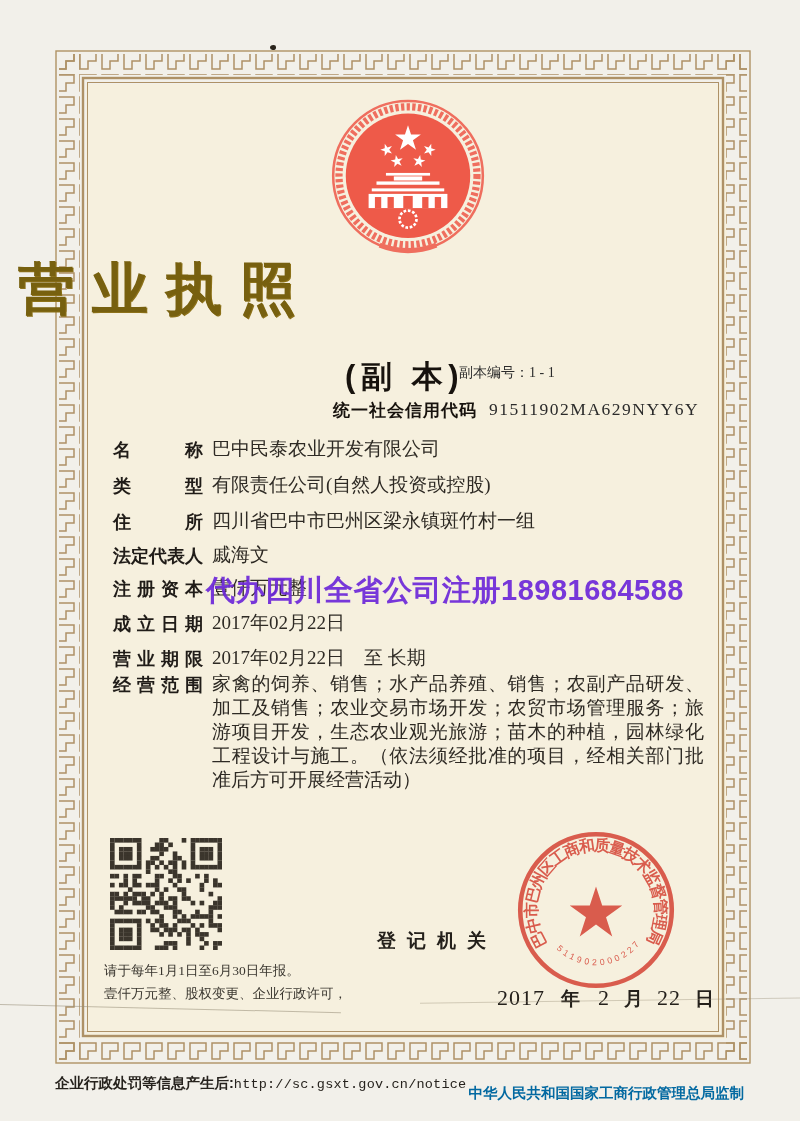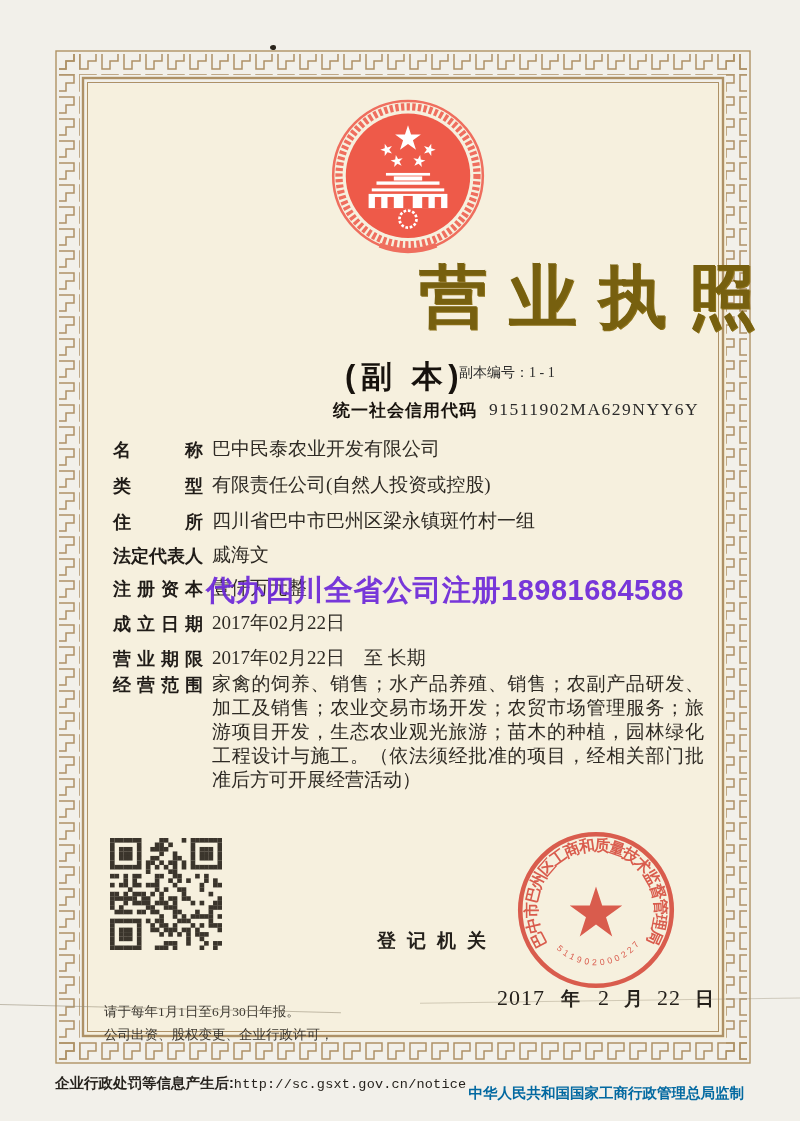--- a/index.html
+++ b/index.html
@@ -13,23 +13,23 @@
   }
   .paper-inner{
     position:absolute;left:86px;top:84px;width:641px;height:955px;
     background:#f6f0de;
   }
   .frame-svg{position:absolute;left:55px;top:50px;z-index:2;}
   
   .emblem{position:absolute;left:329px;top:97px;width:158px;height:167px;z-index:3;}
   
   .doc-title{
-    position:absolute;left:0;top:252px;width:778px;text-align:right;
-    font-family:"Liberation Sans","DejaVu Sans",sans-serif;
-    font-size:68px;font-weight:900;color:#77600f;letter-spacing:0.32em;
+    position:absolute;left:0;top:252px;width:778px;text-align:left;
+    font-family:"Liberation Sans","DejaVu Sans",sans-serif;
+    font-size:56px;font-weight:900;color:#77600f;letter-spacing:0.32em;
     text-indent:0.32em;white-space:nowrap;z-index:3;
     text-shadow:1px 1px 0 #8d721a;
   }
   .subtitle-row{position:absolute;left:0;top:356px;width:800px;z-index:3;}
   .subtitle{
     position:absolute;left:345px;top:0;
     font-family:"Liberation Sans","DejaVu Sans",sans-serif;
     font-size:31px;font-weight:700;color:#17120d;letter-spacing:0.18em;white-space:nowrap;
   }
   .copy-no{
@@ -60,21 +60,21 @@
   
   .watermark{
     position:absolute;left:206px;top:571px;z-index:6;
     font-family:"Liberation Sans","DejaVu Sans",sans-serif;
     font-size:29px;font-weight:600;color:#6d28d9;white-space:nowrap;letter-spacing:0.5px;
     opacity:0.92;
   }
   
   .qr{position:absolute;left:110px;top:838px;width:112px;height:112px;z-index:3;}
   .notes{
-    position:absolute;left:104px;top:1001px;z-index:3;
+    position:absolute;left:104px;top:960px;z-index:3;
     font-size:13.5px;color:#3a362f;line-height:22.5px;white-space:nowrap;
   }
   
   .registry-label{
     position:absolute;left:377px;top:928px;z-index:3;
     font-family:"Liberation Sans","DejaVu Sans",sans-serif;
     font-size:19px;font-weight:600;color:#24201b;letter-spacing:11px;white-space:nowrap;
   }
   .seal{position:absolute;left:510px;top:828px;width:172px;height:168px;z-index:5;opacity:0.88;}
   .issue-date{
@@ -533,21 +533,21 @@
         <rect x="49.28" y="107.52" width="4.63" height="4.63"></rect>
         <rect x="53.76" y="107.52" width="4.63" height="4.63"></rect>
         <rect x="62.72" y="107.52" width="4.63" height="4.63"></rect>
         <rect x="89.60" y="107.52" width="4.63" height="4.63"></rect>
         <rect x="103.04" y="107.52" width="4.63" height="4.63"></rect>
       </g>
   </svg>
 
   <div class="notes">
     <div>请于每年1月1日至6月30日年报。</div>
-    <div>公司出资、股权变更、企业行政许可，</div>
+    <div>壹仟万元整、股权变更、企业行政许可，</div>
   </div>
 
   <div class="registry-label">登记机关</div>
 
   <svg class="seal" viewBox="0 0 168 164">
     <defs>
       <path id="sealArc" d="M 36.5,113.3 A 58,58 0 1 1 131.5,113.3" fill="none"></path>
       <path id="sealNumArc" d="M 40,112 A 55,55 0 0 0 128,112" fill="none"></path>
     </defs>
     <circle cx="84" cy="80" r="74" fill="none" stroke="#d6483a" stroke-width="4.5"></circle>

